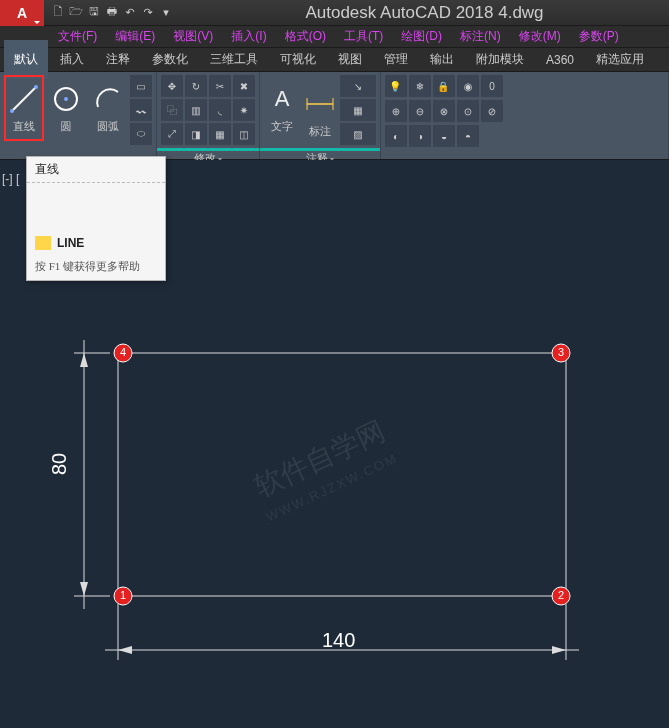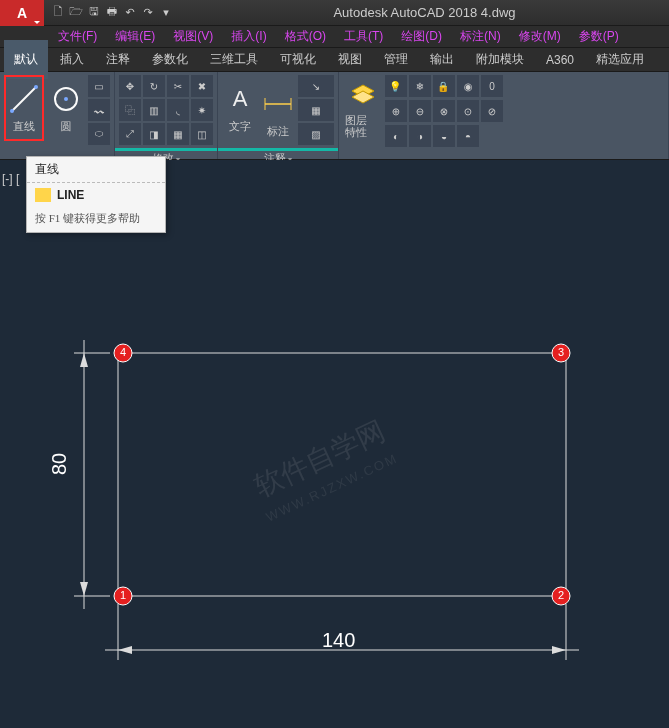--- a/index.html
+++ b/index.html
@@ -4,21 +4,21 @@
 <style>
 * { margin: 0; padding: 0; box-sizing: border-box; }
 body { font-family: "Microsoft YaHei", sans-serif; font-size: 12px; background: #1e2a38; width: 669px; height: 728px; overflow: hidden; }
 
 
 .titlebar { height: 26px; background: linear-gradient(#3a3a3a, #2d2d2d); display: flex; align-items: center; border-bottom: 1px solid #1a1a1a; }
 .app-logo { width: 44px; height: 26px; background: #c92a2a; display: flex; align-items: center; justify-content: center; color: #fff; font-weight: bold; font-size: 14px; position: relative; }
 .app-logo::after { content: ""; position: absolute; right: 4px; bottom: 2px; width: 0; height: 0; border-left: 3px solid transparent; border-right: 3px solid transparent; border-top: 3px solid #fff; }
 .qat { display: flex; align-items: center; gap: 2px; padding: 0 6px; }
 .qat span { width: 16px; height: 16px; display: inline-flex; align-items: center; justify-content: center; color: #ccc; font-size: 11px; }
-.titlebar-txt { flex: 1; text-align: center; color: #ccc; font-size: 13px; }
+.titlebar-txt { flex: 1; text-align: center; color: #ccc; font-size: 17px; }
 
 
 .menubar { height: 22px; background: #2d2d2d; display: flex; align-items: center; padding-left: 50px; gap: 2px; border-bottom: 1px solid #1a1a1a; }
 .menubar span { color: #d946ef; padding: 2px 8px; cursor: pointer; }
 
 
 .ribbontabs { height: 24px; background: #2d2d2d; display: flex; align-items: center; padding-left: 4px; gap: 2px; border-bottom: 1px solid #1a1a1a; }
 .ribbontabs span { color: #ccc; padding: 11px 10px; cursor: pointer; }
 .ribbontabs .active { background: #4a5a6a; color: #fff; }
 
@@ -38,21 +38,21 @@
 
 .iconcol { display: flex; flex-direction: column; gap: 2px; }
 .smallico { width: 22px; height: 22px; background: #3a4453; display: flex; align-items: center; justify-content: center; color: #ccc; font-size: 10px; cursor: pointer; }
 .smallico-wide { width: 36px; }
 
 
 .tooltip { position: absolute; top: 156px; left: 26px; width: 140px; background: #f5f5f5; border: 1px solid #b5b5b5; box-shadow: 2px 2px 6px rgba(0,0,0,.3); z-index: 10; color: #222; }
 .tooltip .tt-title { padding: 4px 8px; font-size: 12px; }
 .tooltip .tt-desc { padding: 0 8px 6px; font-size: 12px; color: #555; }
 .tooltip .tt-sep { border-top: 1px dashed #bbb; }
-.tooltip .tt-cmd { padding: 5px 8px; display: flex; align-items: center; gap: 6px; font-size: 12px; font-weight: bold; }
+.tooltip .tt-cmd { padding: 5px 8px; display: flex; align-items: center; gap: 6px; font-size: 12px; font-weight: bold; margin-top: 48px; }
 .tooltip .tt-cmd .cmdico { width: 16px; height: 14px; background: #ffd54a; display: inline-block; }
 .tooltip .tt-help { padding: 4px 8px 6px; color: #555; font-size: 11px; font-family: Liberation Serif, serif; }
 
 
 .drawing { position: absolute; top: 160px; left: 0; right: 0; bottom: 0; background: #1e2a38; overflow: hidden; }
 .marker { position: absolute; top: 170px; left: 2px; color: #ccc; font-size: 12px; }
 .wm { position: absolute; top: 280px; left: 250px; transform: rotate(-25deg); color: rgba(200,200,200,.12); font-size: 28px; pointer-events: none; }
 .wm2 { position: absolute; top: 320px; left: 260px; transform: rotate(-25deg); color: rgba(200,200,200,.1); font-size: 13px; letter-spacing: 2px; pointer-events: none; }
 
 
@@ -123,20 +123,28 @@
       </div>
       <div class="bigbtn">
         <div class="ico">
           <svg width="30" height="30">
               <circle cx="15" cy="15" r="11" stroke="#fafafa" stroke-width="2" fill="none"></circle>
               <circle cx="15" cy="15" r="2" fill="#7aa8ff"></circle>
             </svg>
         </div>
         <div class="lbl">圆</div>
       </div>
+      <div class="bigbtn">
+        <div class="ico">
+          <svg width="30" height="30">
+              <path d="M5 23 A13 13 0 0 1 25 8" stroke="#fafafa" stroke-width="2" fill="none"></path>
+            </svg>
+        </div>
+        <div class="lbl">圆弧</div>
+      </div>
       <div class="iconcol">
         <div class="smallico">▭</div>
         <div class="smallico">〰</div>
         <div class="smallico">⬭</div>
       </div>
     </div>
   </div>
 
   <div class="panel">
     <div class="panel-body">
@@ -184,30 +192,20 @@
         <div class="smallico smallico-wide">↘</div>
         <div class="smallico smallico-wide">▦</div>
         <div class="smallico smallico-wide">▨</div>
       </div>
     </div>
     <div class="panel-title">注释</div>
   </div>
 
   <div class="panel" style="flex:1;">
     <div class="panel-body">
-      <div class="bigbtn" style="width:40px;">
-        <div class="ico">
-          <svg width="30" height="26">
-              <path d="M4 10 L15 4 L26 10 L15 16 Z" fill="#ffd54a" stroke="#c69a00"></path>
-              <path d="M4 16 L15 10 L26 16 L15 22 Z" fill="#ffe28a" stroke="#c69a00"></path>
-            </svg>
-        </div>
-        <div class="lbl" style="line-height:1.1;">图层
-特性</div>
-      </div>
       <div class="iconcol" style="gap:3px;">
         <div style="display:flex;gap:2px;">
           <div class="smallico" style="color:#ffd54a;">💡</div>
           <div class="smallico">❄</div>
           <div class="smallico">🔒</div>
           <div class="smallico">◉</div>
           <div class="smallico">0</div>
         </div>
         <div style="display:flex;gap:2px;">
           <div class="smallico">⊕</div>

